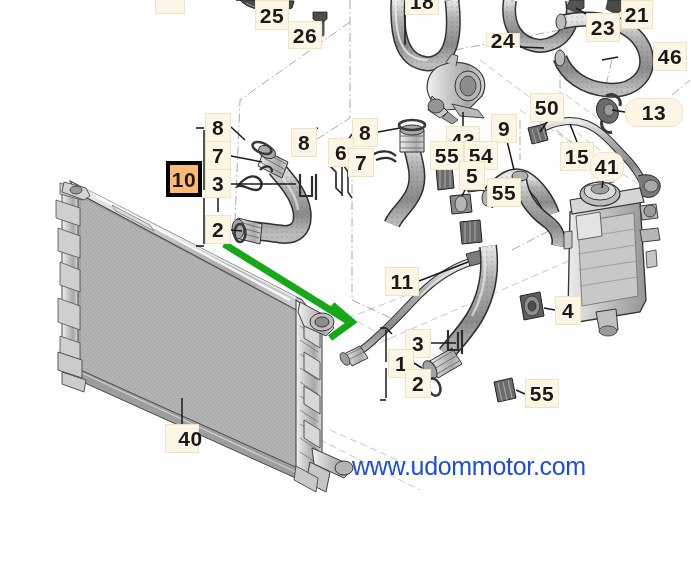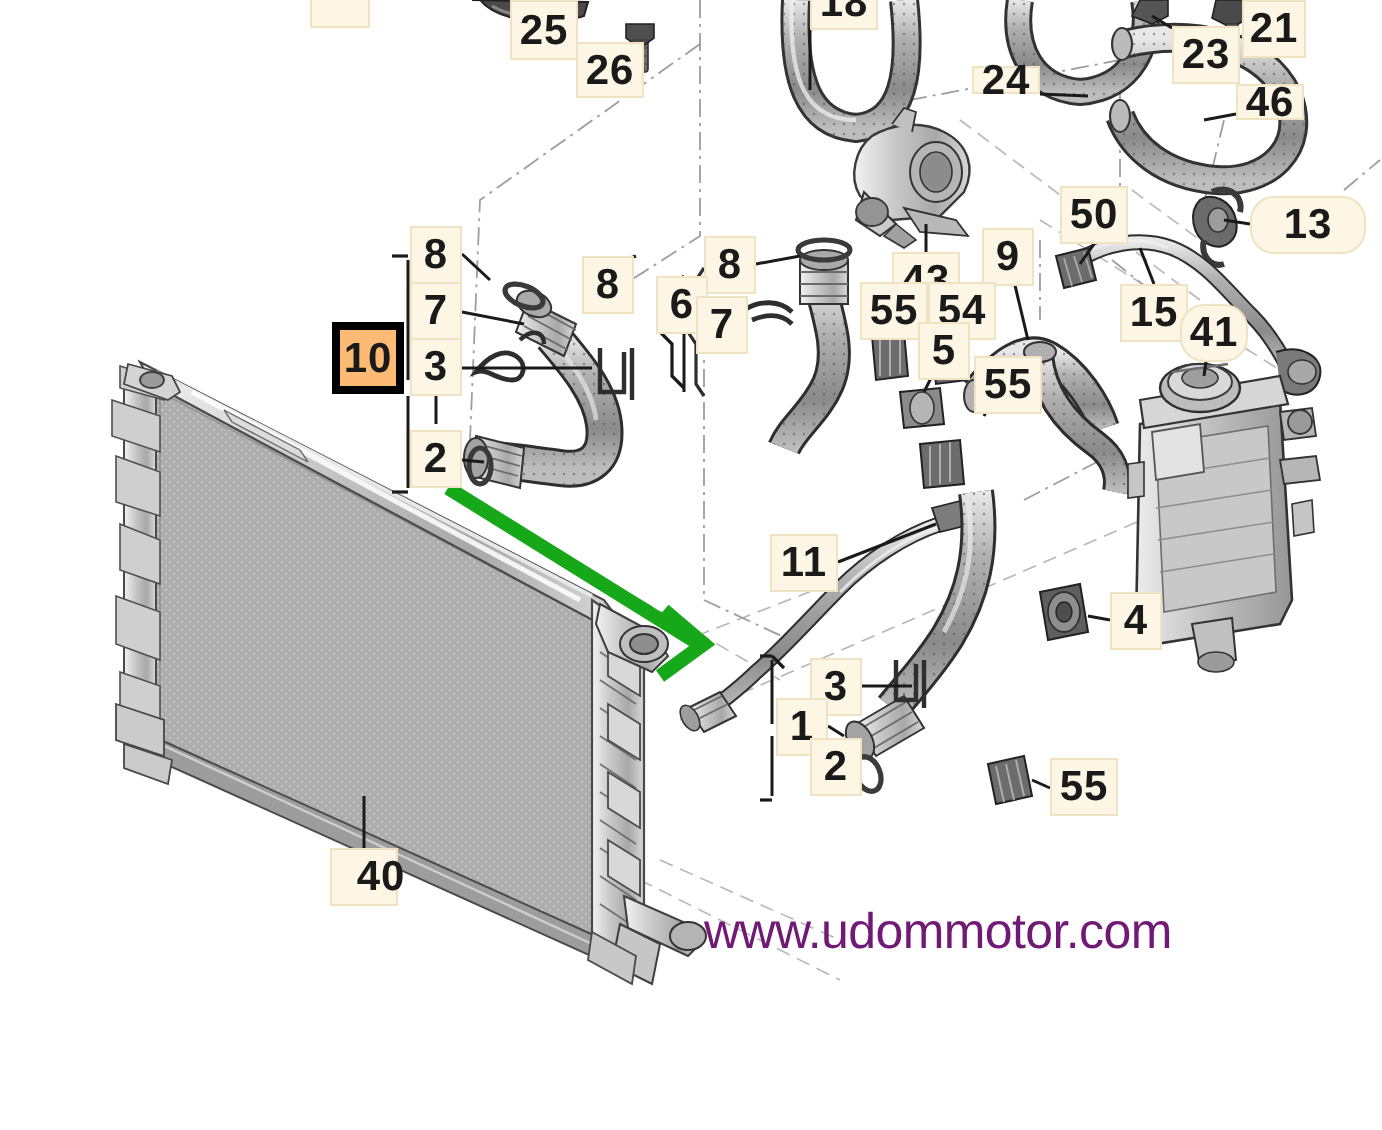--- a/index.html
+++ b/index.html
@@ -35,21 +35,21 @@
     justify-content: center;
     box-sizing: border-box;
     letter-spacing: 0.5px;
   }
   .label-box.highlight {
     border: 4px solid #000000;
     background: #fdba74;
   }
   .watermark {
     position: absolute;
-    color: #701a75;
+    color: #1d4ed8;
     font-family: "Liberation Sans", sans-serif;
     font-size: 25px;
     font-weight: normal;
     white-space: nowrap;
     letter-spacing: -0.3px;
   }
 </style>
 </head>
 <body>
 
@@ -507,21 +507,21 @@
   </svg>
 
   <div id="callout-host">
       <div class="label-box" style="left: 155px; top: -12px; width: 30px; height: 26px;"></div>
       <div class="label-box" style="left: 405px; top: -13px; width: 34px; height: 28px;">18</div>
       <div class="label-box" style="left: 255px; top: 0px; width: 34px; height: 30px;">25</div>
       <div class="label-box" style="left: 288px; top: 21px; width: 34px; height: 28px; text-align: center;">26</div>
       <div class="label-box" style="left: 586px; top: 13px; width: 34px; height: 29px;">23</div>
       <div class="label-box" style="left: 621px; top: 0px; width: 32px; height: 29px;">21</div>
       <div class="label-box" style="left: 486px; top: 33px; width: 34px; height: 14px;">24</div>
-      <div class="label-box" style="left: 618px; top: 42px; width: 34px; height: 18px;">46</div>
+      <div class="label-box" style="left: 653px; top: 42px; width: 34px; height: 29px;">46</div>
       <div class="label-box" style="left: 530px; top: 93px; width: 34px; height: 29px;">50</div>
       <div class="label-box" style="left: 625px; top: 98px; width: 58px; height: 29px; border-radius: 12px;">13</div>
       <div class="label-box" style="left: 205px; top: 113px; width: 26px; height: 29px;">8</div>
       <div class="label-box" style="left: 352px; top: 118px; width: 26px; height: 29px;">8</div>
       <div class="label-box" style="left: 291px; top: 128px; width: 26px; height: 29px;">8</div>
       <div class="label-box" style="left: 446px; top: 126px; width: 34px; height: 29px;">43</div>
       <div class="label-box" style="left: 491px; top: 114px; width: 26px; height: 29px;">9</div>
       <div class="label-box" style="left: 560px; top: 142px; width: 34px; height: 29px;">15</div>
       <div class="label-box" style="left: 590px; top: 152px; width: 34px; height: 29px; border-radius: 12px;">41</div>
       <div class="label-box" style="left: 328px; top: 138px; width: 26px; height: 29px;">6</div>

